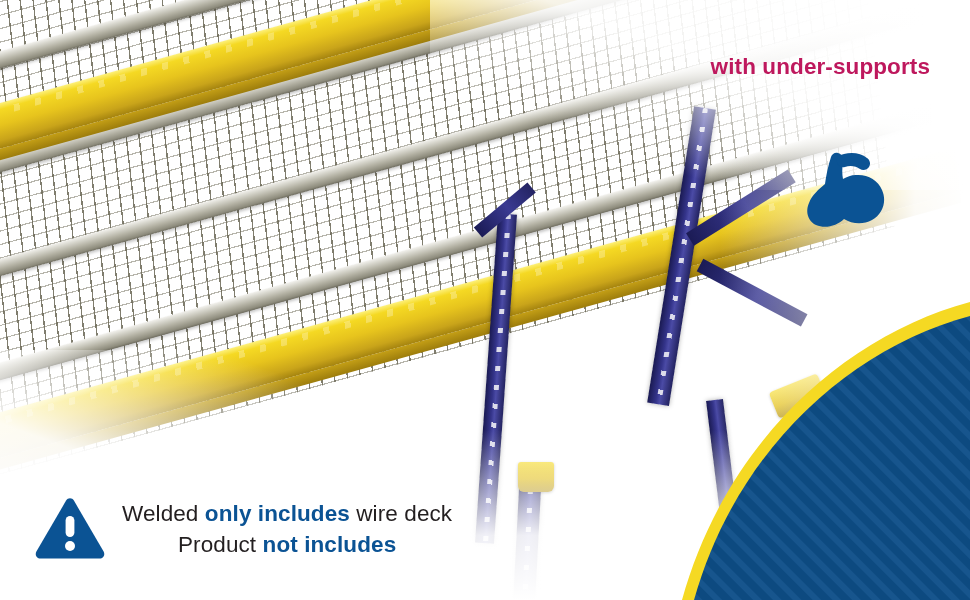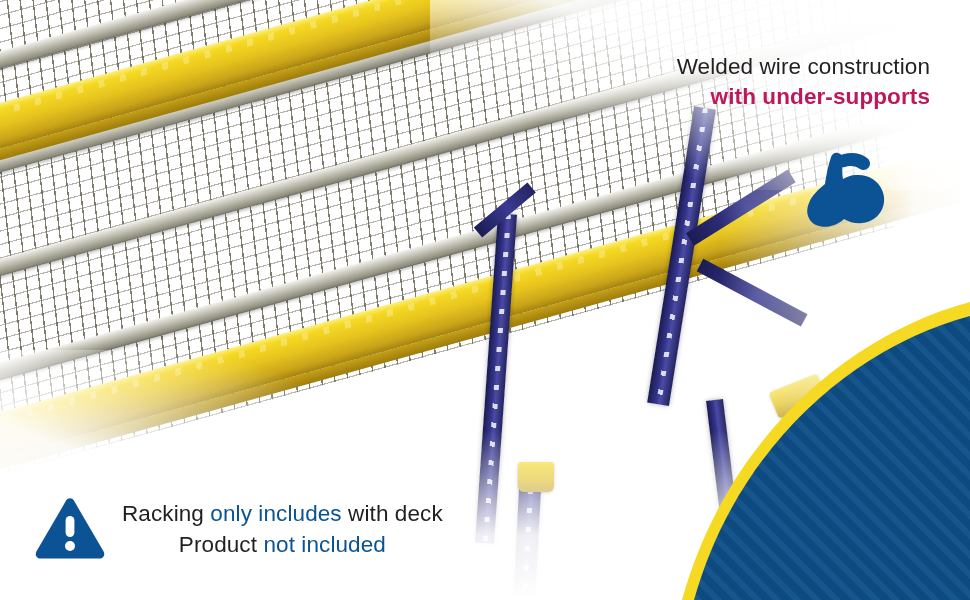--- a/index.html
+++ b/index.html
@@ -62,21 +62,21 @@
          background:linear-gradient(20deg,#fff 0%,rgba(255,255,255,.94) 42%,rgba(255,255,255,0) 78%);}
 
   
   #swoosh{position:absolute;right:0;bottom:0;width:330px;height:300px;}
 
   
   .callout{position:absolute;}
   #topCallout{right:40px;top:52px;text-align:right;}
   .ln{font-size:22.5px;line-height:30px;color:#231f20;white-space:nowrap;letter-spacing:.1px;}
   .ln.b{font-weight:bold;color:#be185d;}
-  .ln .b{font-weight:normal;color:#0b5394;}
+  .ln .b{font-weight:bold;color:#0b5394;}
 
   #bicep{position:absolute;left:800px;top:150px;width:92px;height:78px;}
 
   #warn{left:34px;top:496px;display:flex;align-items:center;gap:16px;}
   #warnIcon{width:72px;height:66px;flex:0 0 auto;}
   #warnText{text-align:center;}
   #warnText .ln{font-size:22.5px;line-height:31px;}
 </style>
 </head>
 <body>
@@ -146,38 +146,37 @@
         <path d="M330 16 C210 48 96 150 54 300 L330 300 Z"></path>
       </clipPath>
     </defs>
     <path d="M330 2 C204 36 86 142 42 300 L70 300 C112 156 214 58 330 26 Z" fill="#f5d923"></path>
     <g clip-path="url(#cut)">
       <rect x="0" y="0" width="330" height="300" fill="url(#stripes)"></rect>
     </g>
   </svg>
 
   <div class="callout" id="topCallout">
-    <div class="ln">Welded wire construction</div>
     <div class="ln b">with under-supports</div>
   </div>
 
   <svg id="bicep" viewBox="0 0 92 78">
     <path fill="#0b5394" d="M31 7 C28 16 26 26 25 34 C19 39 12 45 9 53 C5 62 8 71 16 75 C25 79 37 76 44 69
                             C52 74 63 75 72 70 C83 64 87 51 82 40 C78 30 67 24 56 25 C51 25 47 27 43 29
                             C42 24 42 18 43 12 C44 8 42 4 38 3 C35 2 32 4 31 7 Z"></path>
     <path fill="#0b5394" d="M44 4 C52 2 61 3 67 8 C70 10 71 14 69 17 C67 20 63 21 60 19 C56 16 50 15 45 17
                             C41 18 38 16 37 12 C36 8 39 5 44 4 Z"></path>
   </svg>
 
   <div class="callout" id="warn">
     <svg id="warnIcon" viewBox="0 0 72 66">
       <path fill="#0b5394" d="M32.1 4.6 C33.9 1.6 38.1 1.6 39.9 4.6 L69.6 55.6 C71.4 58.7 69.3 62.6 65.7 62.6
                               L6.3 62.6 C2.7 62.6 0.6 58.7 2.4 55.6 Z"></path>
       <rect x="31.6" y="20" width="8.8" height="21" rx="4.4" fill="#ffffff"></rect>
       <circle cx="36" cy="50" r="5" fill="#ffffff"></circle>
     </svg>
     <div id="warnText">
-      <div class="ln"><span>Racking </span><span class="b">only includes</span><span> with deck</span></div>
-      <div class="ln"><span>Product </span><span class="b">not included</span></div>
+      <div class="ln"><span>Welded </span><span class="b">only includes</span><span> wire deck</span></div>
+      <div class="ln"><span>Product </span><span class="b">not includes</span></div>
     </div>
   </div>
 
 </div>
 
 </body></html>

